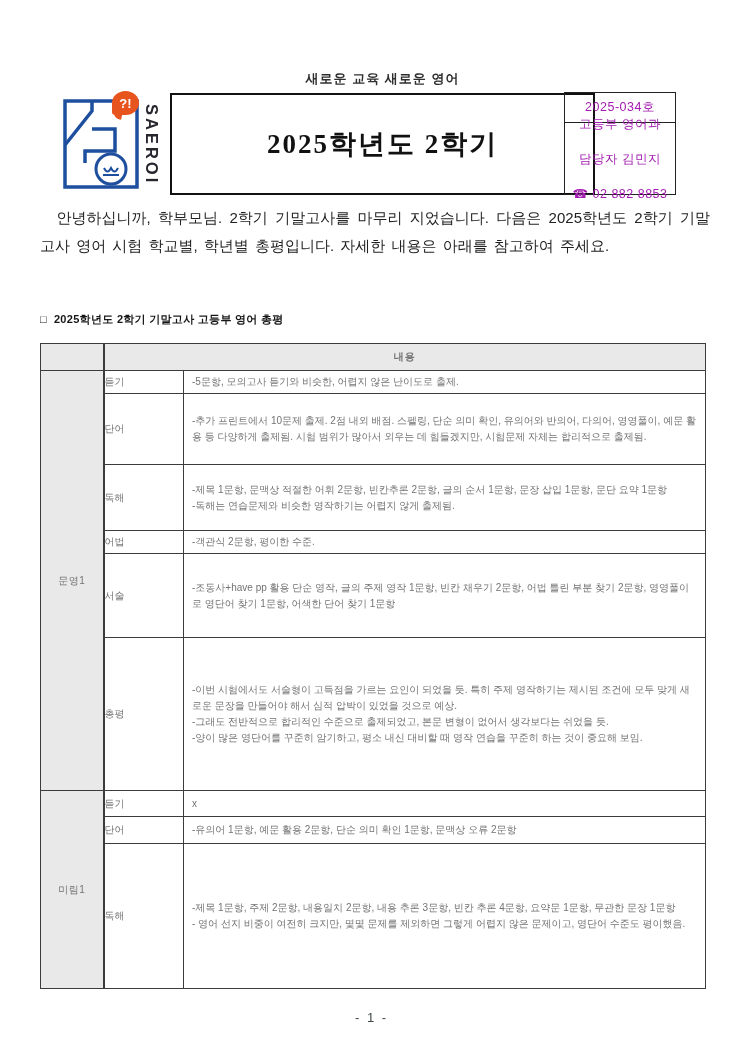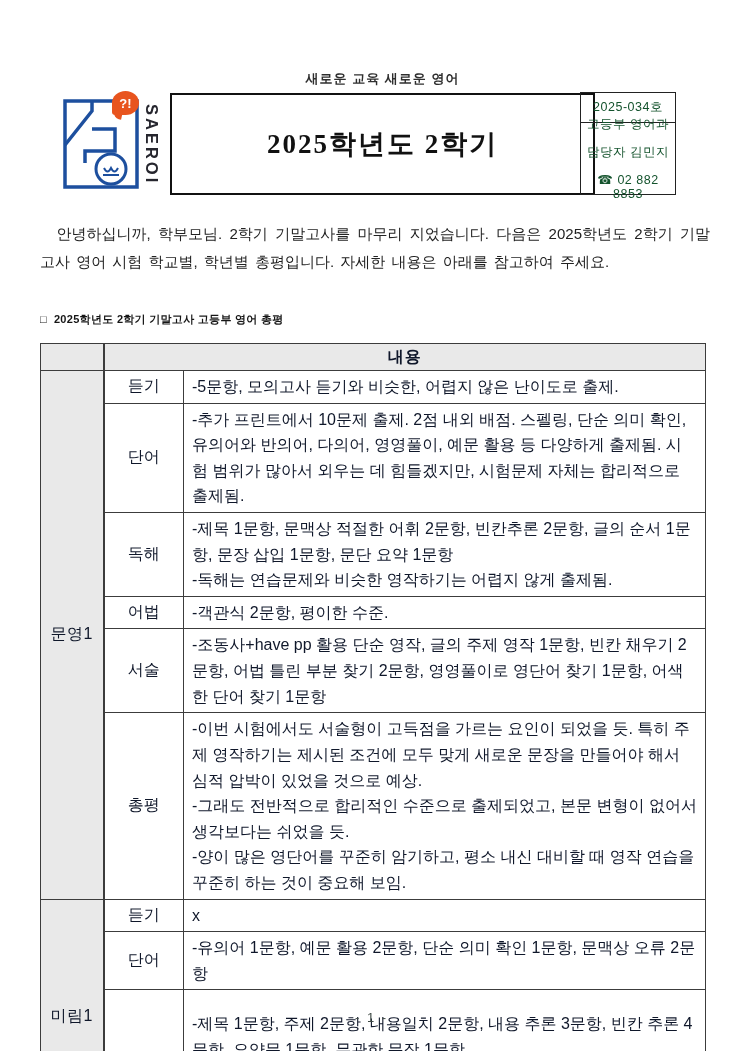--- a/index.html
+++ b/index.html
@@ -7,62 +7,62 @@
     font-family:"Liberation Sans","DejaVu Sans",sans-serif; color:#1c1c1c; }
   .page { position:relative; width:743px; height:1051px; overflow:hidden; background:#fff;padding-left:11px; }
 
   
   .slogan { position:absolute; left:170px; top:70px; width:425px;
     text-align:center; font-size:13px; font-weight:bold; color:#2e2e2e; letter-spacing:1px; }
   .title-box { position:absolute; left:170px; top:93px; width:425px; height:102px;
     border:2px solid #111; display:flex; flex-direction:column; justify-content:space-evenly; }
   .title-line { text-align:center; font-family:"Liberation Serif","DejaVu Serif",serif;
     font-weight:bold; font-size:27px; letter-spacing:2px; color:#111; }
-  .info-box { position:absolute; left:580px; top:92px; width:96px; height:103px;
-    border:1.5px solid #222; font-size:12.5px; color:#14532d; }
+  .info-box { position:absolute; left:564px; top:92px; width:112px; height:103px;
+    border:1.5px solid #222; font-size:12.5px; color:#a21caf; }
   .info-top { height:30px; border-bottom:1.5px solid #222; display:flex;
     align-items:center; justify-content:center; letter-spacing:0.5px; }
   .info-bottom { height:70px; display:flex; flex-direction:column; justify-content:center;
-    gap:11px; text-align:center; letter-spacing:0.5px; }
+    gap:18px; text-align:center; letter-spacing:0.5px; }
 
   
   .logo { position:absolute; left:50px; top:88px; width:120px; height:112px; }
   .logo-mark { position:absolute; left:13px; top:11px; }
   .logo-badge { position:absolute; left:62px; top:3px; width:27px; height:24px;
     background:#e8541e; border-radius:50% 50% 50% 12%;
     display:flex; align-items:center; justify-content:center;
     color:#fff; font-weight:bold; font-size:13px; }
   .logo-badge::after { content:""; position:absolute; left:2px; bottom:-4px;
     width:8px; height:8px; background:#e8541e; border-radius:0 0 0 70%;
     transform:rotate(12deg); }
   .logo-brand { position:absolute; left:92px; top:16px; height:96px;
     writing-mode:vertical-rl; font-weight:bold; font-size:16.5px;
     letter-spacing:3px; color:#26262e; }
 
   
-  .intro { position:absolute; left:40px; top:220px; width:670px;
+  .intro { position:absolute; left:40px; top:204px; width:670px;
     font-size:15px; line-height:1.85; text-align:justify; text-indent:1.1em;
     word-spacing:2px; color:#222; }
   .section-title { position:absolute; left:40px; top:312px; width:670px;
     font-size:11px; font-weight:bold; color:#161616; letter-spacing:0.3px; }
   .section-title .chk { font-weight:normal; margin-right:7px; }
 
   
   .review-table { position:absolute; left:40px; top:343px; width:666px;
     border-collapse:collapse; table-layout:fixed; }
   .review-table th, .review-table td { border:1.2px solid #3c3c3c;
-    font-size:16px; color:#0f172a; vertical-align:middle; }
+    font-size:10px; color:#737373; vertical-align:middle; }
   .review-table .col-school { width:63px; }
   .review-table .col-cat { width:80px; }
   .content-head { background:#e9e9e9; font-weight:bold; font-size:14.5px;
     text-align:center; height:27px; letter-spacing:1px; }
   .corner-cell { background:#e9e9e9; border-right-width:2px !important; }
   .school-cell { background:#e9e9e9; text-align:center;
     border-right-width:2px !important; letter-spacing:0.5px; }
-  .category-cell { text-align:center; background:#fff; }
+  .category-cell { background:#fff; }
   .content-cell { text-align:left; background:#fff; white-space:pre-line;
     padding:3px 8px; line-height:1.6; }
 
   .page-number { position:absolute; left:0; top:1010px; width:743px;
     text-align:center; font-size:13px; color:#3f4a45; letter-spacing:2px; }
 </style>
 </head>
 <body>
 
 <div class="page">

